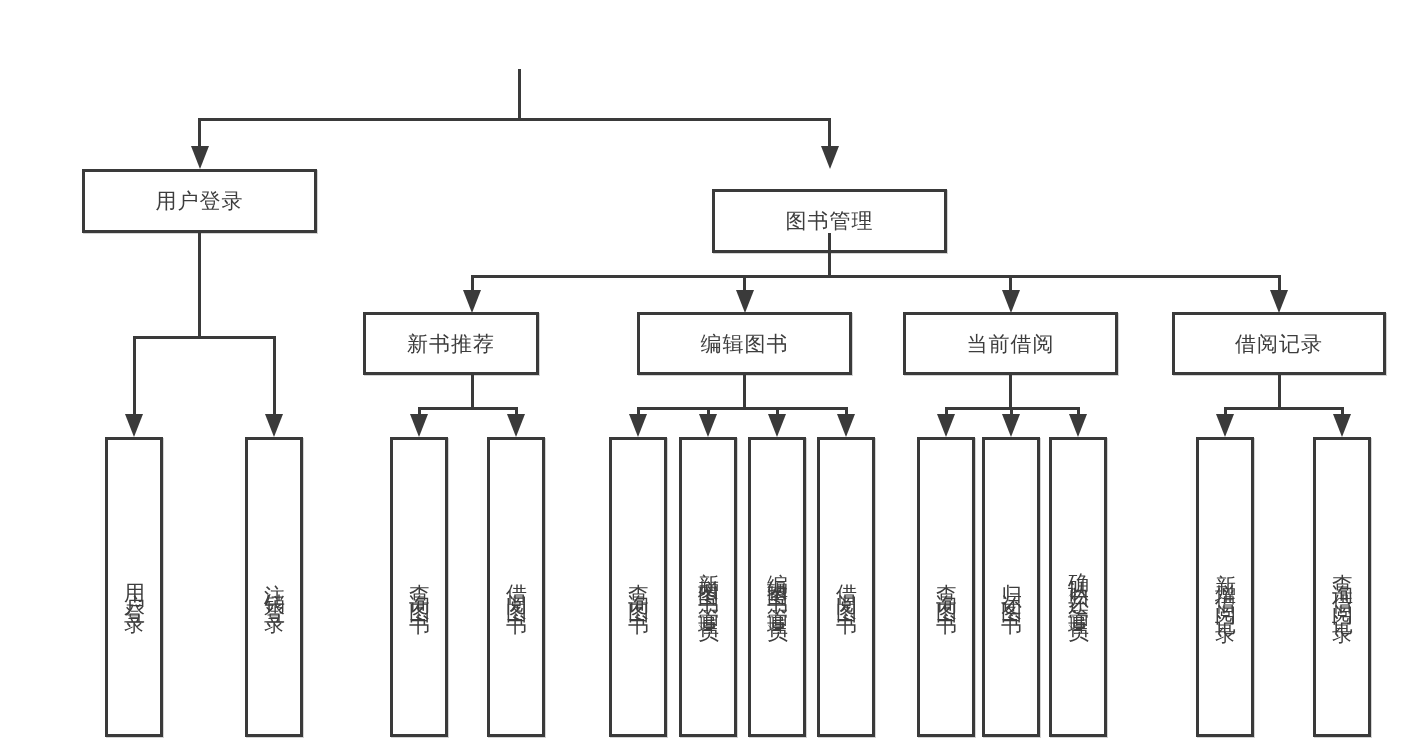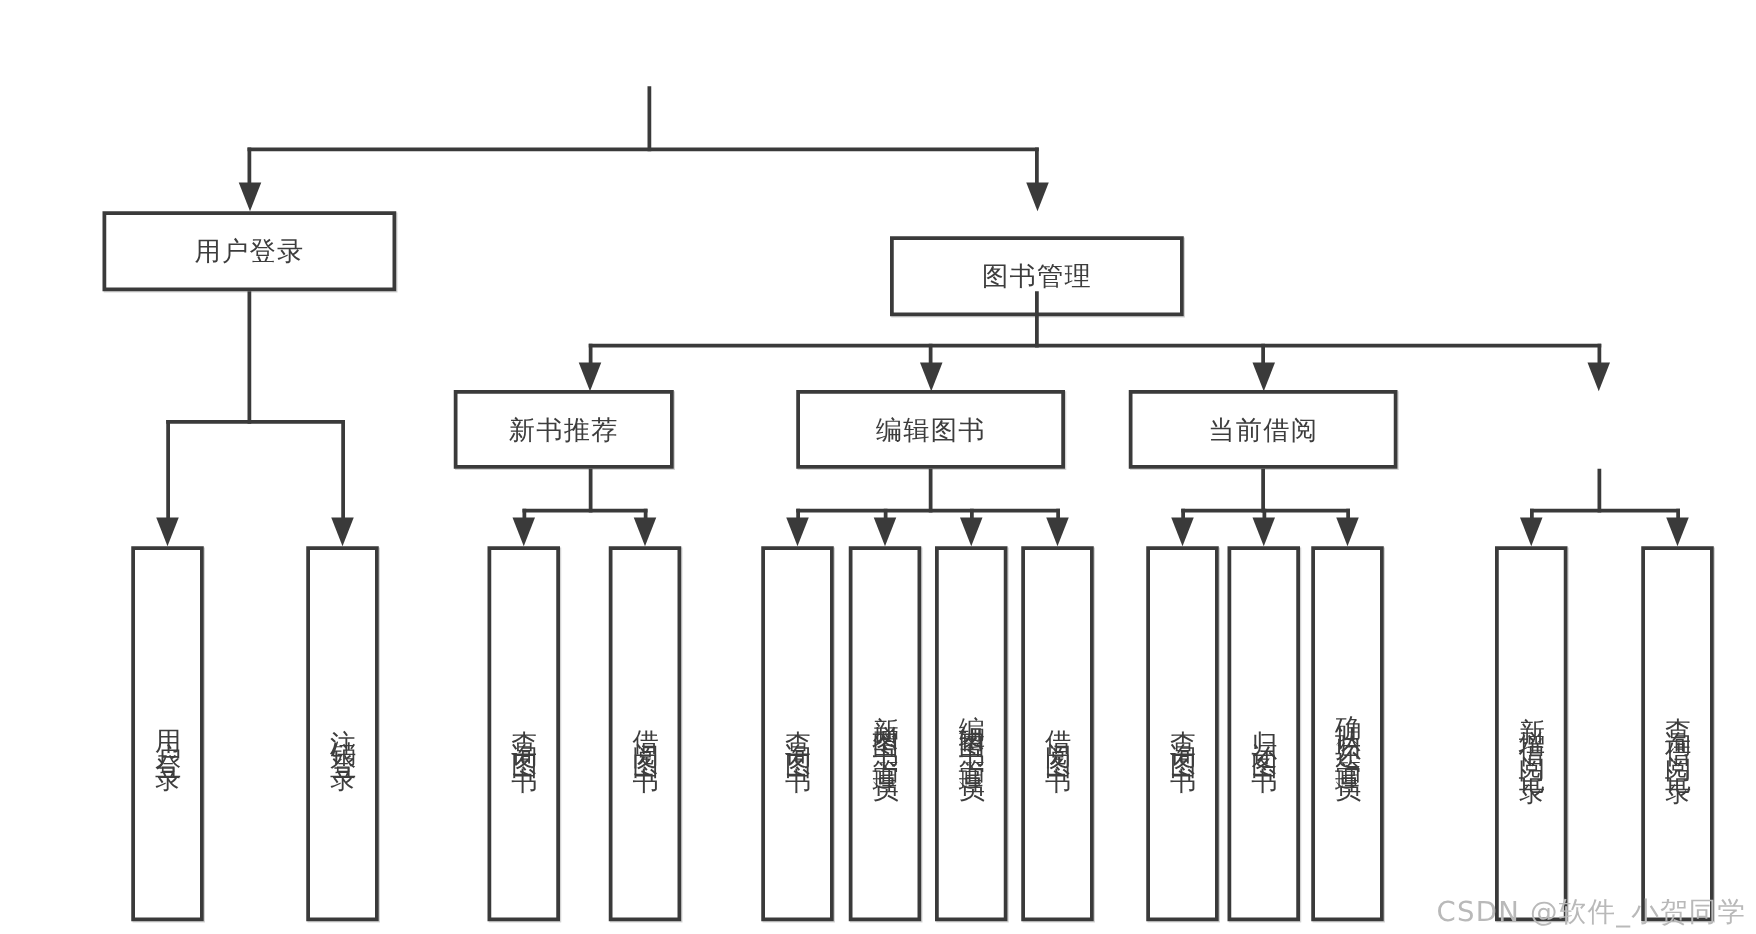--- a/index.html
+++ b/index.html
@@ -94,20 +94,23 @@
 
   <div class="box" style="left:363px; top:312px; width:176px; height:63px;">
     <span>新书推荐</span>
   </div>
   <div class="box" style="left:637px; top:312px; width:215px; height:63px;">
     <span>编辑图书</span>
   </div>
   <div class="box" style="left:903px; top:312px; width:215px; height:63px;justify-content:center;">
     <span>当前借阅</span>
   </div>
+  <div class="box" style="left:1172px; top:312px; width:214px; height:63px;">
+    <span>借阅记录</span>
+  </div>
 
   <div class="vline" style="left:470.5px; top:375px; height:35px;"></div>
   <div class="hline" style="left:417.5px; top:407px; width:100px;"></div>
   <div class="vline" style="left:417.5px; top:407px; height:10px;"></div>
   <div class="ahead" style="left:410px; top:414px;"></div>
   <div class="vline" style="left:514.5px; top:407px; height:10px;"></div>
   <div class="ahead" style="left:507px; top:414px;"></div>
 
   <div class="vline" style="left:743px; top:375px; height:35px;"></div>
   <div class="hline" style="left:636.5px; top:407px; width:211px;"></div>
@@ -173,15 +176,14 @@
     <span>确认归还（管理员）</span>
   </div>
 
   <div class="box vbox" style="left:1196px; top:437px; width:58px; height:300px;">
     <span>新增借阅记录</span>
   </div>
   <div class="box vbox" style="left:1313px; top:437px; width:58px; height:300px;">
     <span>查询借阅记录</span>
   </div>
 
-  <div class="watermark">CSDN @软件_小贺同学</div>
 
 </div>
 
 </body></html>

